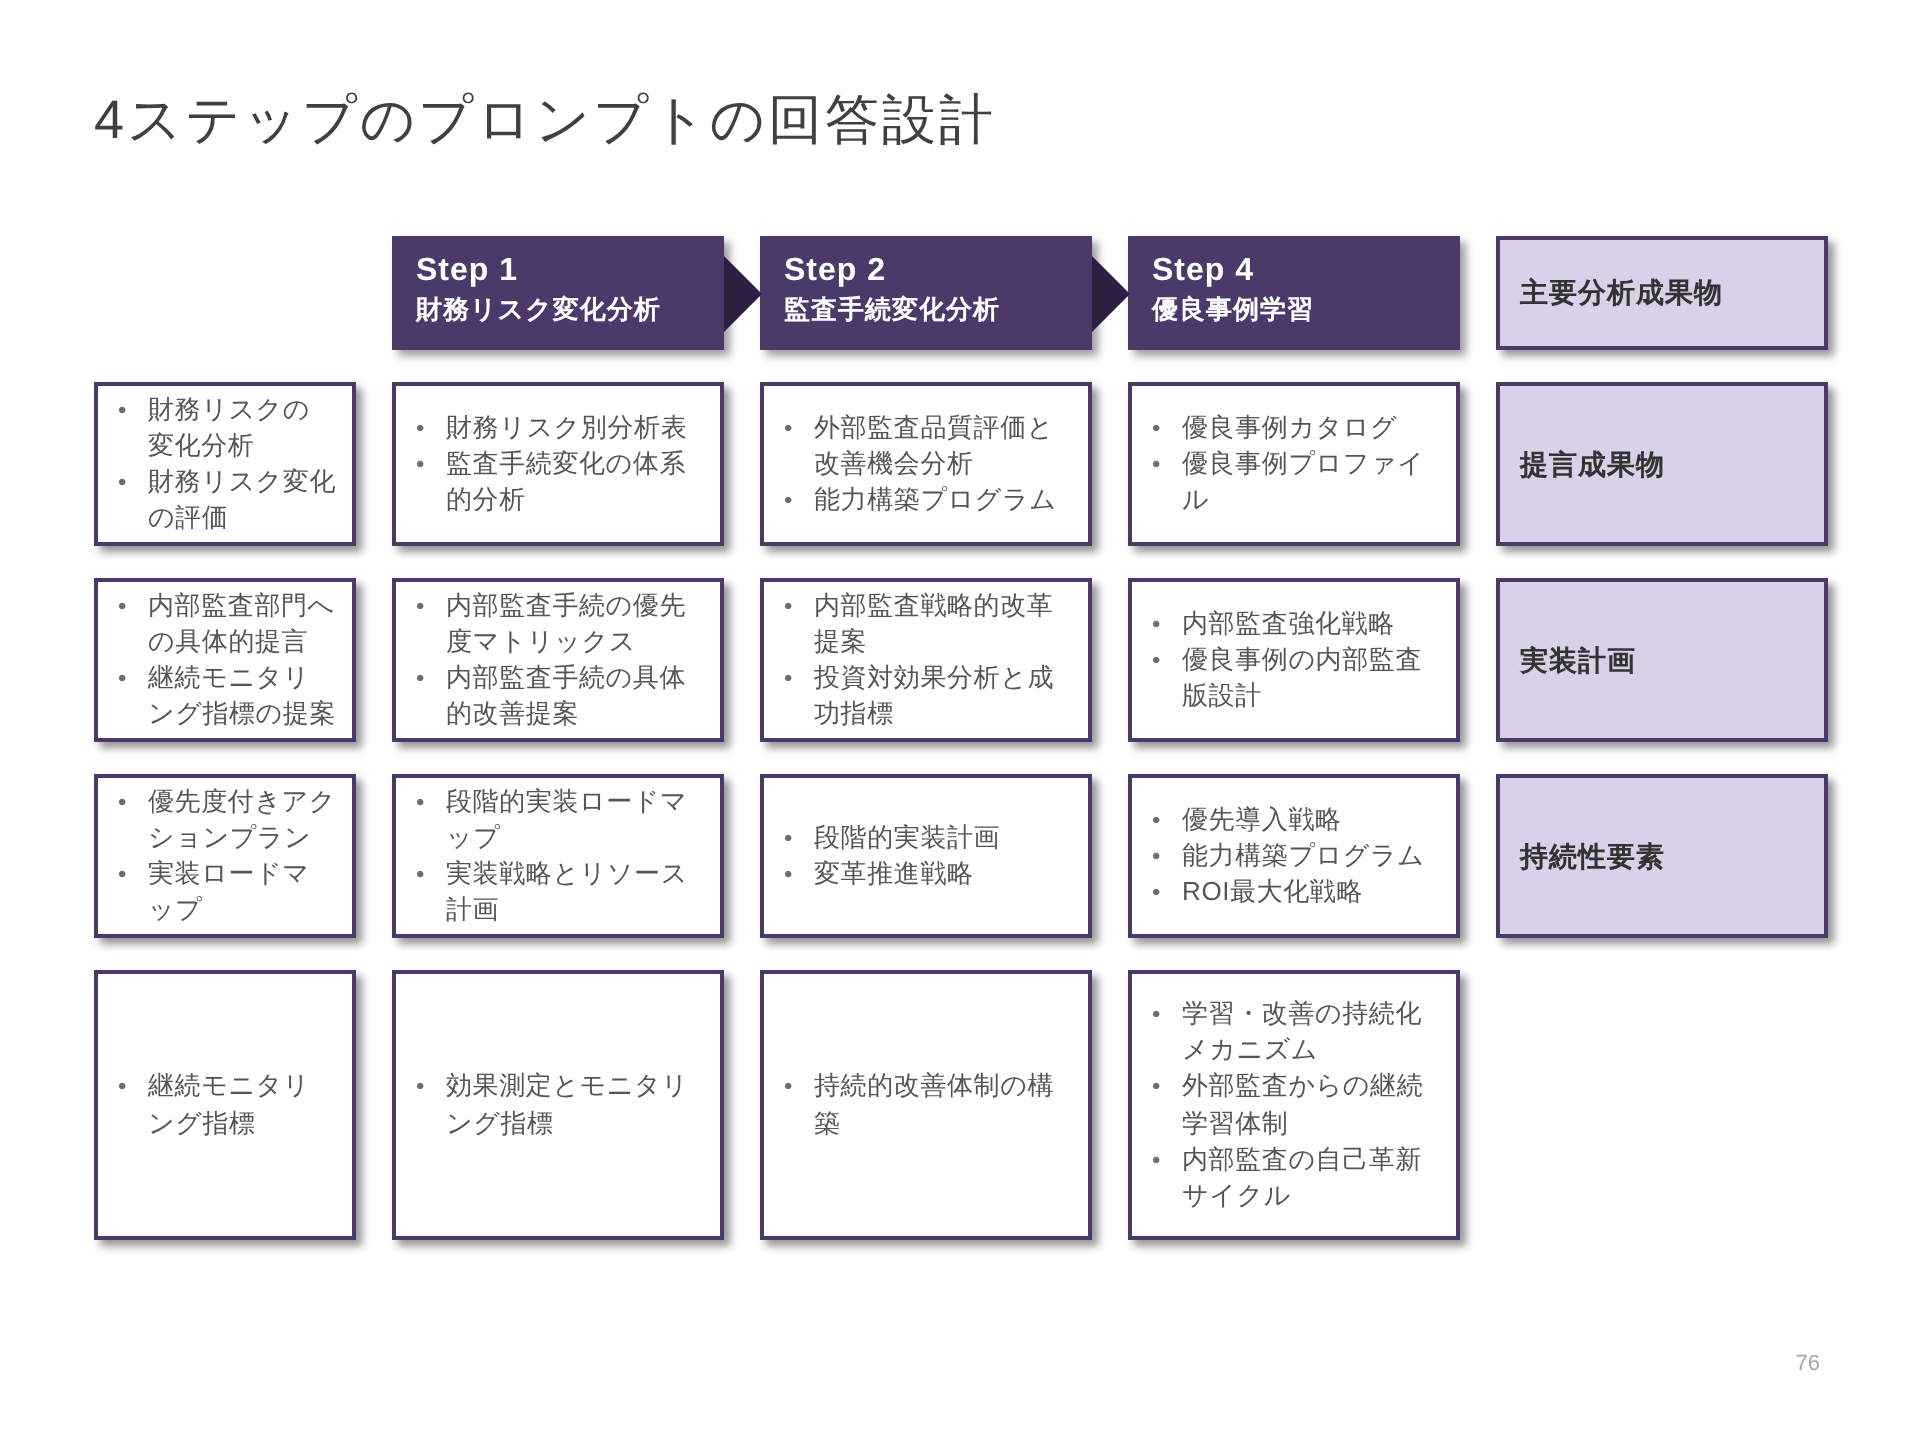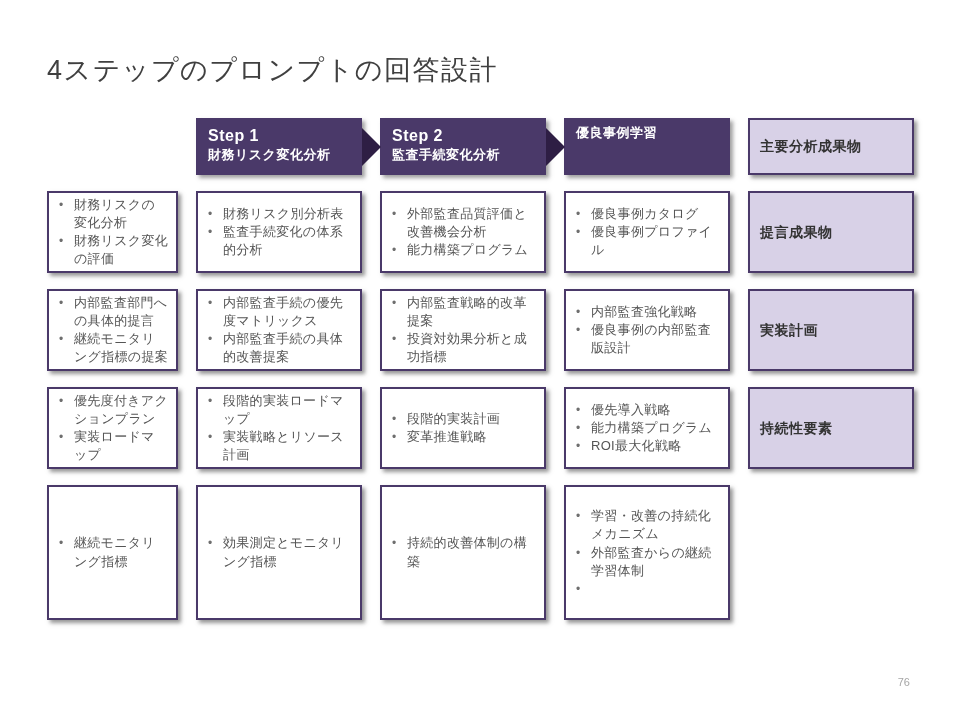--- a/index.html
+++ b/index.html
@@ -8,21 +8,21 @@
     --title_text:#404040; --page_text:#a6a6a6;
   }
   *{box-sizing:border-box;margin:0;padding:0;}
   html,body{width:960px;height:720px;}
   body{
     font-family:"Liberation Sans","DejaVu Sans",sans-serif;
     background:#ffffff;position:relative;overflow:hidden;
   }
   .slide{position:absolute;inset:0;background:#fff;}
   .title{
-    position:absolute;left:47px;top:52px;
+    position:absolute;left:47px;top:42px;
     font-size:27px;font-weight:400;color:var(--title_text);
     letter-spacing:1.5px;
   }
   .matrix{
     position:absolute;left:47px;top:118px;
     display:grid;
     grid-template-columns:131px 166px 166px 166px 166px;
     grid-template-rows:57px 82px 82px 82px 135px;
     column-gap:18px;row-gap:16px;
   }
@@ -80,20 +80,21 @@
       <div class="step-num">Step 1</div>
       <div class="step-label">財務リスク変化分析</div>
       <span class="arrow"></span>
     </div>
     <div class="step-header">
       <div class="step-num">Step 2</div>
       <div class="step-label">監査手続変化分析</div>
       <span class="arrow"></span>
     </div>
     <div class="step-header last">
+      <div class="step-num">Step 4</div>
       <div class="step-label">優良事例学習</div>
 
     </div>
 
     <div class="row-label">
         <span>主要分析成果物</span>
       </div>
     <div class="cell">
       <div class="li">
           <span class="b">•</span>
@@ -252,18 +253,19 @@
       <div class="li">
           <span class="b">•</span>
           <span class="t">学習・改善の持続化メカニズム</span>
         </div>
       <div class="li">
           <span class="b">•</span>
           <span class="t">外部監査からの継続学習体制</span>
         </div>
       <div class="li">
           <span class="b">•</span>
+          <span class="t">内部監査の自己革新サイクル</span>
         </div>
     </div>
   </div>
 
   <div class="page-num">76</div>
 </div>
 
 </body></html>

